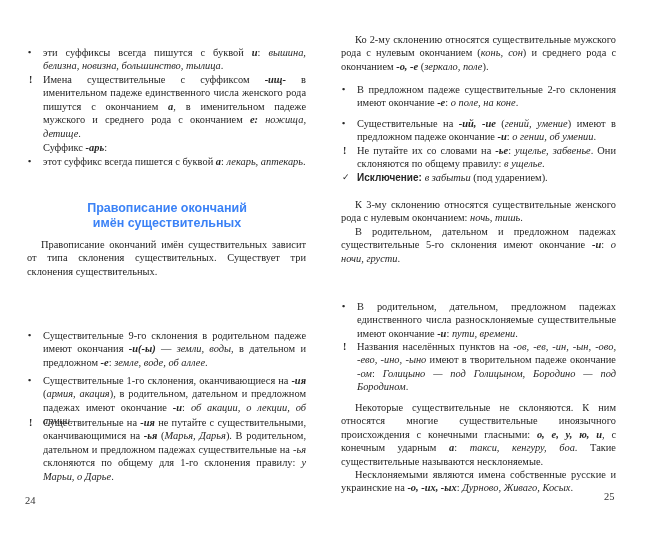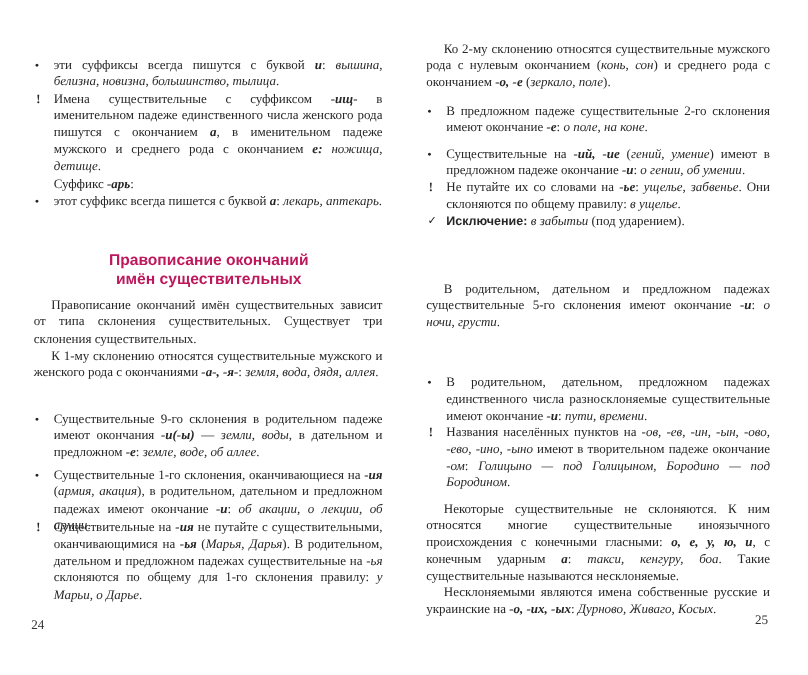--- a/index.html
+++ b/index.html
@@ -19,21 +19,21 @@
   .marker { position:absolute; font-size:10px; line-height:13.4px; font-weight:bold; }
   .bullet-dot { font-size:9px; }
   .check { font-family:"DejaVu Sans", sans-serif; font-weight:normal; font-size:9px; }
   .b { font-weight:normal; }
   .i { font-style:italic; }
   .bi { font-weight:bold; font-style:italic; }
   .sans { font-family:"Liberation Sans", "DejaVu Sans", sans-serif; }
   .heading {
     position:absolute; text-align:center;
     font-family:"Liberation Sans", "DejaVu Sans", sans-serif;
-    font-weight:bold; font-size:12.5px; line-height:15px; color:#be185d;
+    font-weight:bold; font-size:12.5px; line-height:15px; color:#3b82f6;
   }
   .pagenum { position:absolute; font-size:10.5px; color:#333; }
 </style>
 </head>
 <body>
 
 <div class="page left">
 
 
   <span class="marker bullet-dot" style="left:28px; top:46px;">•</span>
@@ -55,23 +55,20 @@
     <span>этот суффикс всегда пишется с буквой </span><span class="bi">а</span><span>: </span><span class="i">лекарь, аптекарь</span><span>.</span>
   </div>
 
   <div class="heading" style="left:28px; top:201px; width:278px;">
     <div>Правописание окончаний</div>
     <div>имён существительных</div>
   </div>
 
   <div class="para text indent" style="left:27px; top:238px; width:279px;">Правописание окончаний имён существительных зависит от типа склонения существительных. Существует три склонения существительных.</div>
 
-  <div class="para text indent" style="left:27px; top:279px; width:279px;">
-    <span>К </span><span class="b">1-му склонению</span><span> относятся существительные мужского и женского рода с окончаниями </span><span class="bi">-а-, -я-</span><span>: </span><span class="i">земля, вода, дядя, аллея</span><span>.</span>
-  </div>
 
   <span class="marker bullet-dot" style="left:28px; top:329px;">•</span>
   <div class="para text" style="left:43px; top:329px; width:263px;">
     <span>Существительные 9-го склонения в родительном падеже имеют окончания </span><span class="bi">-и(-ы)</span><span> — </span><span class="i">земли, воды</span><span>, в дательном и предложном </span><span class="bi">-е</span><span>: </span><span class="i">земле, воде, об аллее</span><span>.</span>
   </div>
 
   <span class="marker bullet-dot" style="left:28px; top:374px;">•</span>
   <div class="para text" style="left:43px; top:374px; width:263px;">
     <span>Существительные 1-го склонения, оканчивающиеся на </span><span class="bi">-ия</span><span> (</span><span class="i">армия, акация</span><span>), в родительном, дательном и предложном падежах имеют окончание </span><span class="bi">-и</span><span>: </span><span class="i">об акации, о лекции, об армии</span><span>.</span>
   </div>
@@ -103,20 +100,23 @@
   <span class="marker" style="left:20px; top:144px;">!</span>
   <div class="para text" style="left:34px; top:144px; width:259px;">
     <span>Не путайте их со словами на </span><span class="bi">-ье</span><span>: </span><span class="i">ущелье, забвенье</span><span>. Они склоняются по общему правилу: </span><span class="i">в ущелье</span><span>.</span>
   </div>
 
   <span class="marker check" style="left:19px; top:171px;">✓</span>
   <div class="para text" style="left:34px; top:171px; width:259px;">
     <span class="sans" style="font-size:10px;font-weight:bold;">Исключение: </span><span class="i">в забытьи</span><span> (под ударением).</span>
   </div>
 
+  <div class="para text indent" style="left:18px; top:198px; width:275px;">
+    <span>К </span><span class="b">3-му склонению</span><span> относятся существительные женского рода с нулевым окончанием: </span><span class="i">ночь, тишь</span><span>.</span>
+  </div>
 
   <div class="para text indent" style="left:18px; top:225px; width:275px;">
     <span>В родительном, дательном и предложном падежах существительные 5-го склонения имеют окончание </span><span class="bi">-и</span><span>: </span><span class="i">о ночи, грусти</span><span>.</span>
   </div>
 
 
   <span class="marker bullet-dot" style="left:19px; top:300px;">•</span>
   <div class="para text" style="left:34px; top:300px; width:259px;">
     <span>В родительном, дательном, предложном падежах единственного числа разносклоняемые существительные имеют окончание </span><span class="bi">-и</span><span>: </span><span class="i">пути, времени</span><span>.</span>
   </div>

